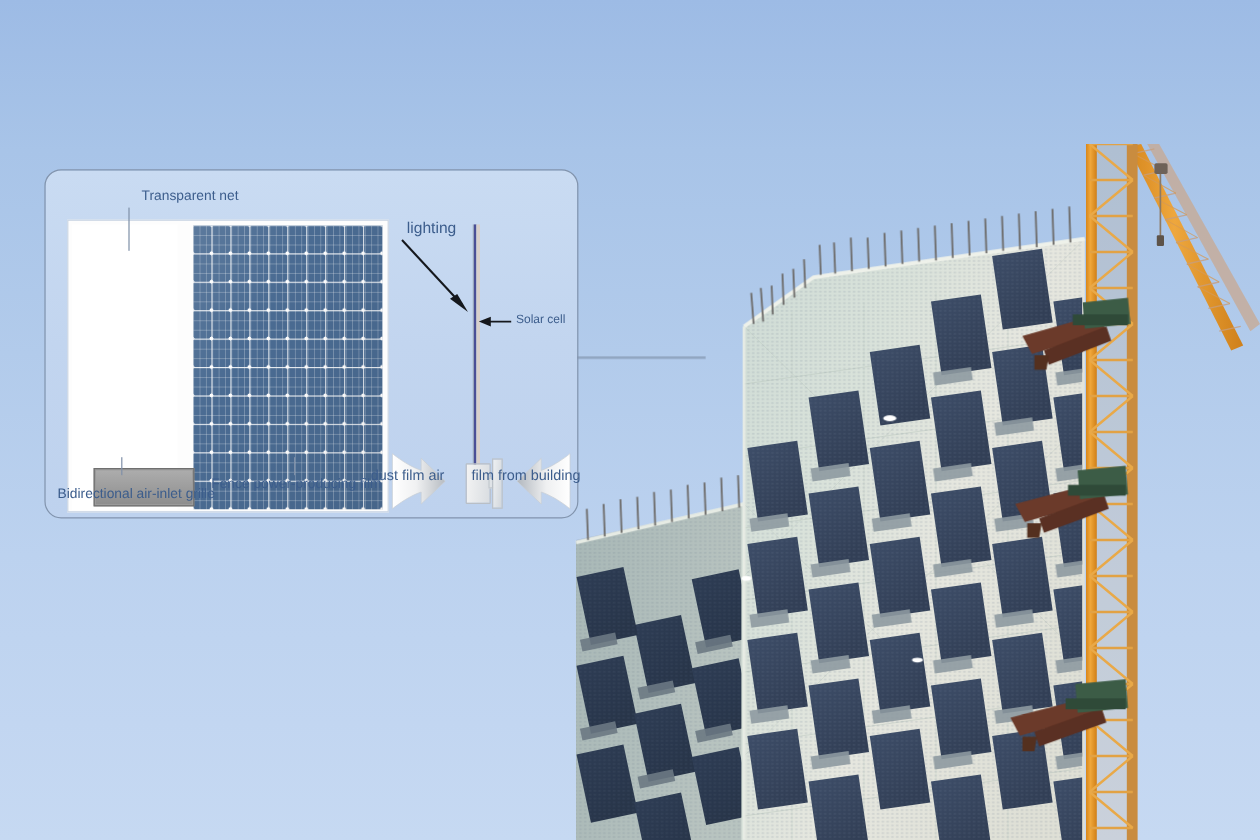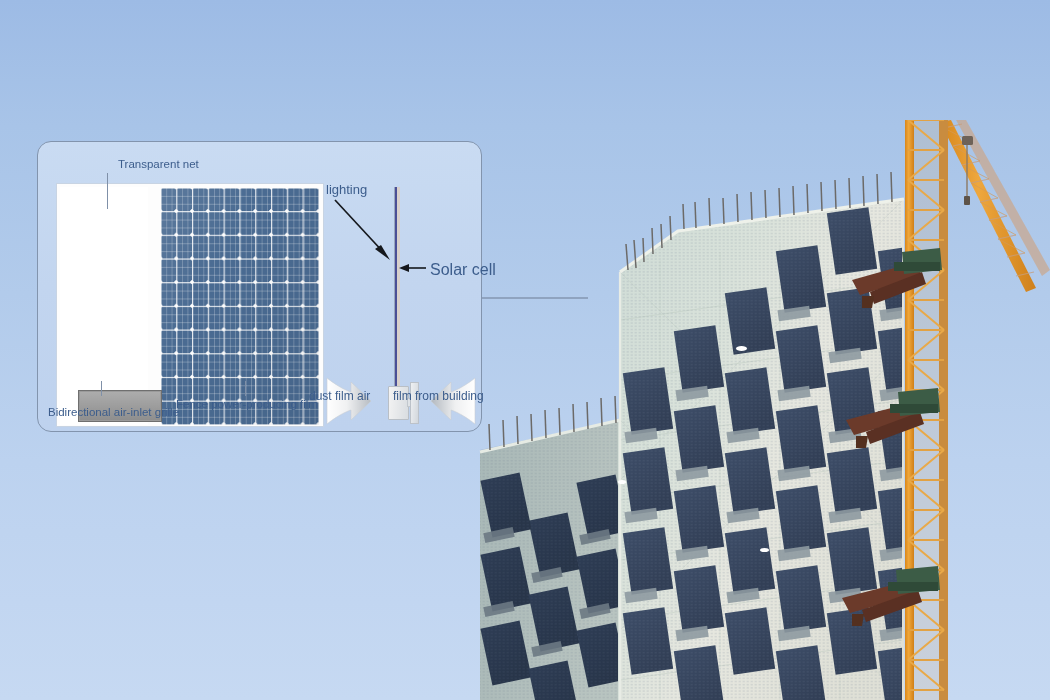--- a/index.html
+++ b/index.html
@@ -495,23 +495,23 @@
       <div class="lbl" style="left:10px; top:264px;">Bidirectional air-inlet grille</div>
       <div class="leader" style="left:63px; top:239px; width:1.3px; height:15px;"></div>
 
       <div class="lbl" style="left:138px; top:256px;">Fence power-producing film</div>
       <div class="leader" style="left:207px; top:239px; width:1.3px; height:15px;"></div>
 
       <div class="cell-line-bk"></div>
       <div class="cell-line-core"></div>
       <div class="cell-line-fr"></div>
 
-      <div class="lbl" style="left:288px; top:40px; font-size:13px;">lighting</div>
-
-      <div class="lbl" style="left:392px; top:119px; font-size:16px;">Solar cell</div>
+      <div class="lbl" style="left:301px; top:40px; font-size:13px;">lighting</div>
+
+      <div class="lbl" style="left:392px; top:119px; font-size:10px;">Solar cell</div>
 
       <svg class="arrows-svg" width="445" height="291" viewBox="0 0 445 291">
         <defs>
           <linearGradient id="funGradL" x1="0" y1="0" x2="1" y2="0">
             <stop offset="0" stop-color="#ffffff"></stop>
             <stop offset="0.45" stop-color="#f0f1f2"></stop>
             <stop offset="1" stop-color="#b7bcc2"></stop>
           </linearGradient>
           <linearGradient id="funGradR" x1="1" y1="0" x2="0" y2="0">
             <stop offset="0" stop-color="#ffffff"></stop>

